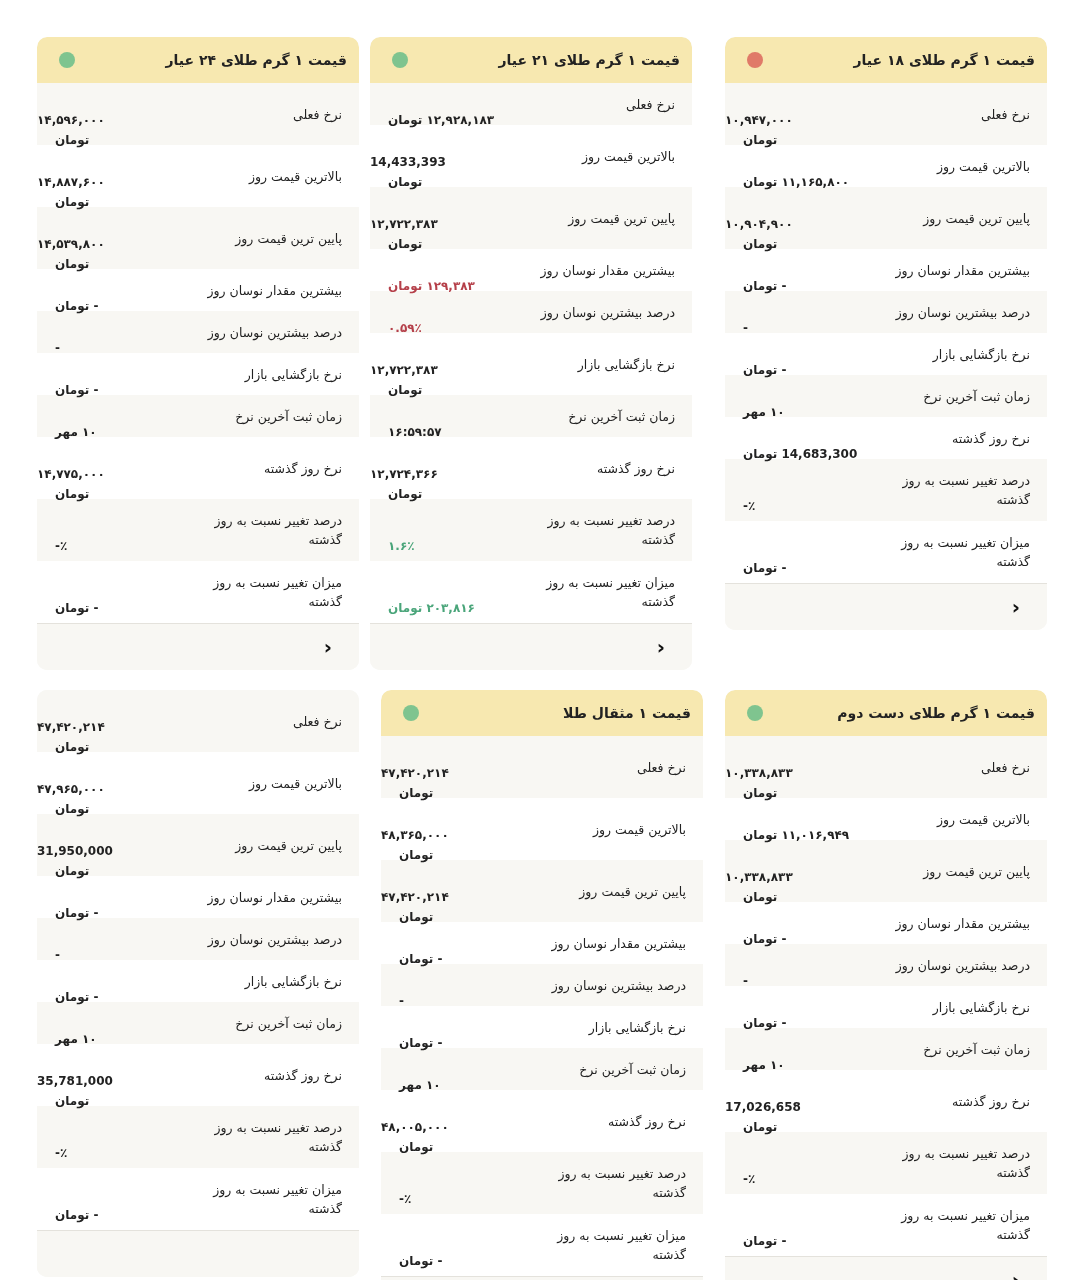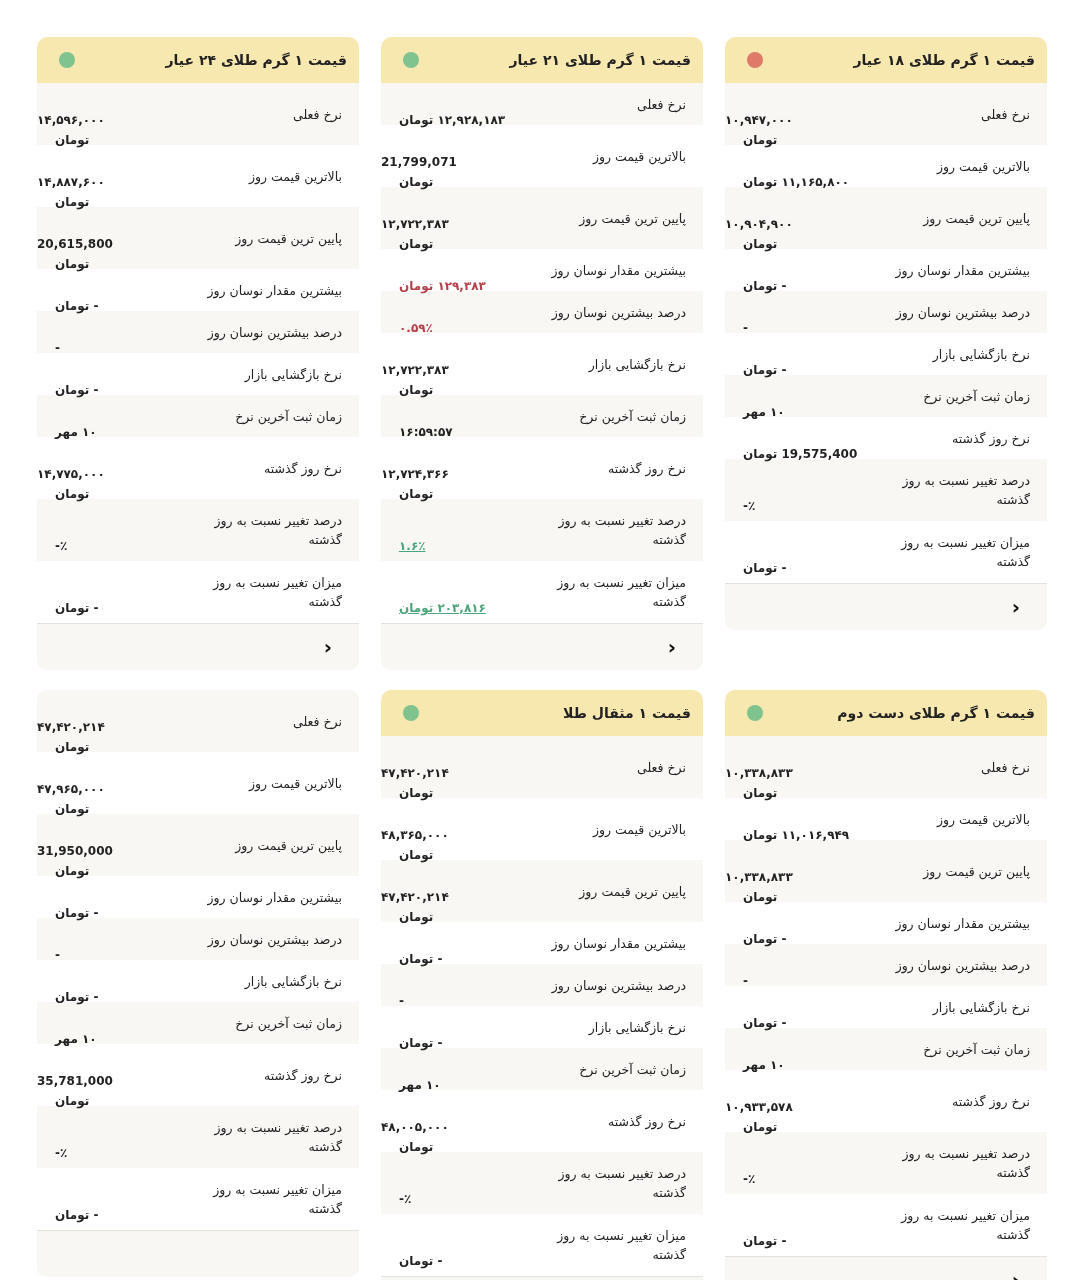--- a/index.html
+++ b/index.html
@@ -62,21 +62,21 @@
       width: 140px;
       direction: rtl;
       line-height: 20px;
       padding-left: 0;
       margin-top: 32px;
     }
     .row-value .num { display: block; text-align: left; }
     .row-value .unit { display: block; text-align: left; padding-left: 18px; font-weight: bold; }
     .val-inline { padding-left: 18px; }
     .red { color: #b5404a; }
-    .green { color: #4aa57a; text-decoration: underline; }
+    .green { color: #4aa57a; }
     .rows-wrap .row:first-child { background: #f8f7f3; }
     .card-footer {
       border-top: 1px solid #e4e2dc;
       height: 46px;
       display: flex;
       align-items: center;
       padding-right: 27px;
       background: #f8f7f3;
     }
     .chev {
@@ -137,56 +137,56 @@
         </div>
         <div class="row" style="height: 42px;">
           <span class="row-label">زمان ثبت آخرین نرخ</span>
           <span class="row-value">
             <span class="num val-inline">۱۰ مهر</span>
           </span>
         </div>
         <div class="row" style="height: 42px;">
           <span class="row-label">نرخ روز گذشته</span>
           <span class="row-value">
-            <span class="num val-inline">19,575,400 تومان</span>
+            <span class="num val-inline">14,683,300 تومان</span>
           </span>
         </div>
         <div class="row" style="height: 62px;">
           <span class="row-label" style="max-width: 150px; margin-left: -16px;">درصد تغییر نسبت به روز گذشته</span>
           <span class="row-value">
             <span class="num val-inline">٪-</span>
           </span>
         </div>
         <div class="row" style="height: 62px;">
           <span class="row-label" style="max-width: 150px; margin-left: -16px;">میزان تغییر نسبت به روز گذشته</span>
           <span class="row-value">
             <span class="num val-inline">- تومان</span>
           </span>
         </div>
       </div>
     <div class="card-footer">
       <span class="chev">‹</span>
     </div>
   </div>
-    <div class="card" style="left: 381px; top: 37px;">
+    <div class="card" style="left: 370px; top: 37px;">
     <div class="card-header">
       <span class="card-title">قیمت ۱ گرم طلای ۲۱ عیار</span>
       <span class="status-dot dot-green"></span>
     </div>
     <div class="rows-wrap">
         <div class="row" style="height: 42px;">
           <span class="row-label">نرخ فعلی</span>
           <span class="row-value">
             <span class="num val-inline">۱۲,۹۲۸,۱۸۳ تومان</span>
           </span>
         </div>
         <div class="row" style="height: 62px;">
           <span class="row-label">بالاترین قیمت روز</span>
           <span class="row-value">
-            <span class="num">21,799,071</span>
+            <span class="num">14,433,393</span>
             <span class="unit">تومان</span>
           </span>
         </div>
         <div class="row" style="height: 62px;">
           <span class="row-label">پایین ترین قیمت روز</span>
           <span class="row-value">
             <span class="num">۱۲,۷۲۲,۳۸۳</span>
             <span class="unit">تومان</span>
           </span>
         </div>
@@ -255,21 +255,21 @@
         <div class="row" style="height: 62px;">
           <span class="row-label">بالاترین قیمت روز</span>
           <span class="row-value">
             <span class="num">۱۴,۸۸۷,۶۰۰</span>
             <span class="unit">تومان</span>
           </span>
         </div>
         <div class="row" style="height: 62px;">
           <span class="row-label">پایین ترین قیمت روز</span>
           <span class="row-value">
-            <span class="num">20,615,800</span>
+            <span class="num">۱۴,۵۳۹,۸۰۰</span>
             <span class="unit">تومان</span>
           </span>
         </div>
         <div class="row" style="height: 42px;">
           <span class="row-label">بیشترین مقدار نوسان روز</span>
           <span class="row-value">
             <span class="num val-inline">- تومان</span>
           </span>
         </div>
         <div class="row" style="height: 42px;">
@@ -360,21 +360,21 @@
         </div>
         <div class="row" style="height: 42px;">
           <span class="row-label">زمان ثبت آخرین نرخ</span>
           <span class="row-value">
             <span class="num val-inline">۱۰ مهر</span>
           </span>
         </div>
         <div class="row" style="height: 62px;">
           <span class="row-label">نرخ روز گذشته</span>
           <span class="row-value">
-            <span class="num">۱۰,۹۳۳,۵۷۸</span>
+            <span class="num">17,026,658</span>
             <span class="unit">تومان</span>
           </span>
         </div>
         <div class="row" style="height: 62px;">
           <span class="row-label" style="max-width: 150px; margin-left: -16px;">درصد تغییر نسبت به روز گذشته</span>
           <span class="row-value">
             <span class="num val-inline">٪-</span>
           </span>
         </div>
         <div class="row" style="height: 62px;">

